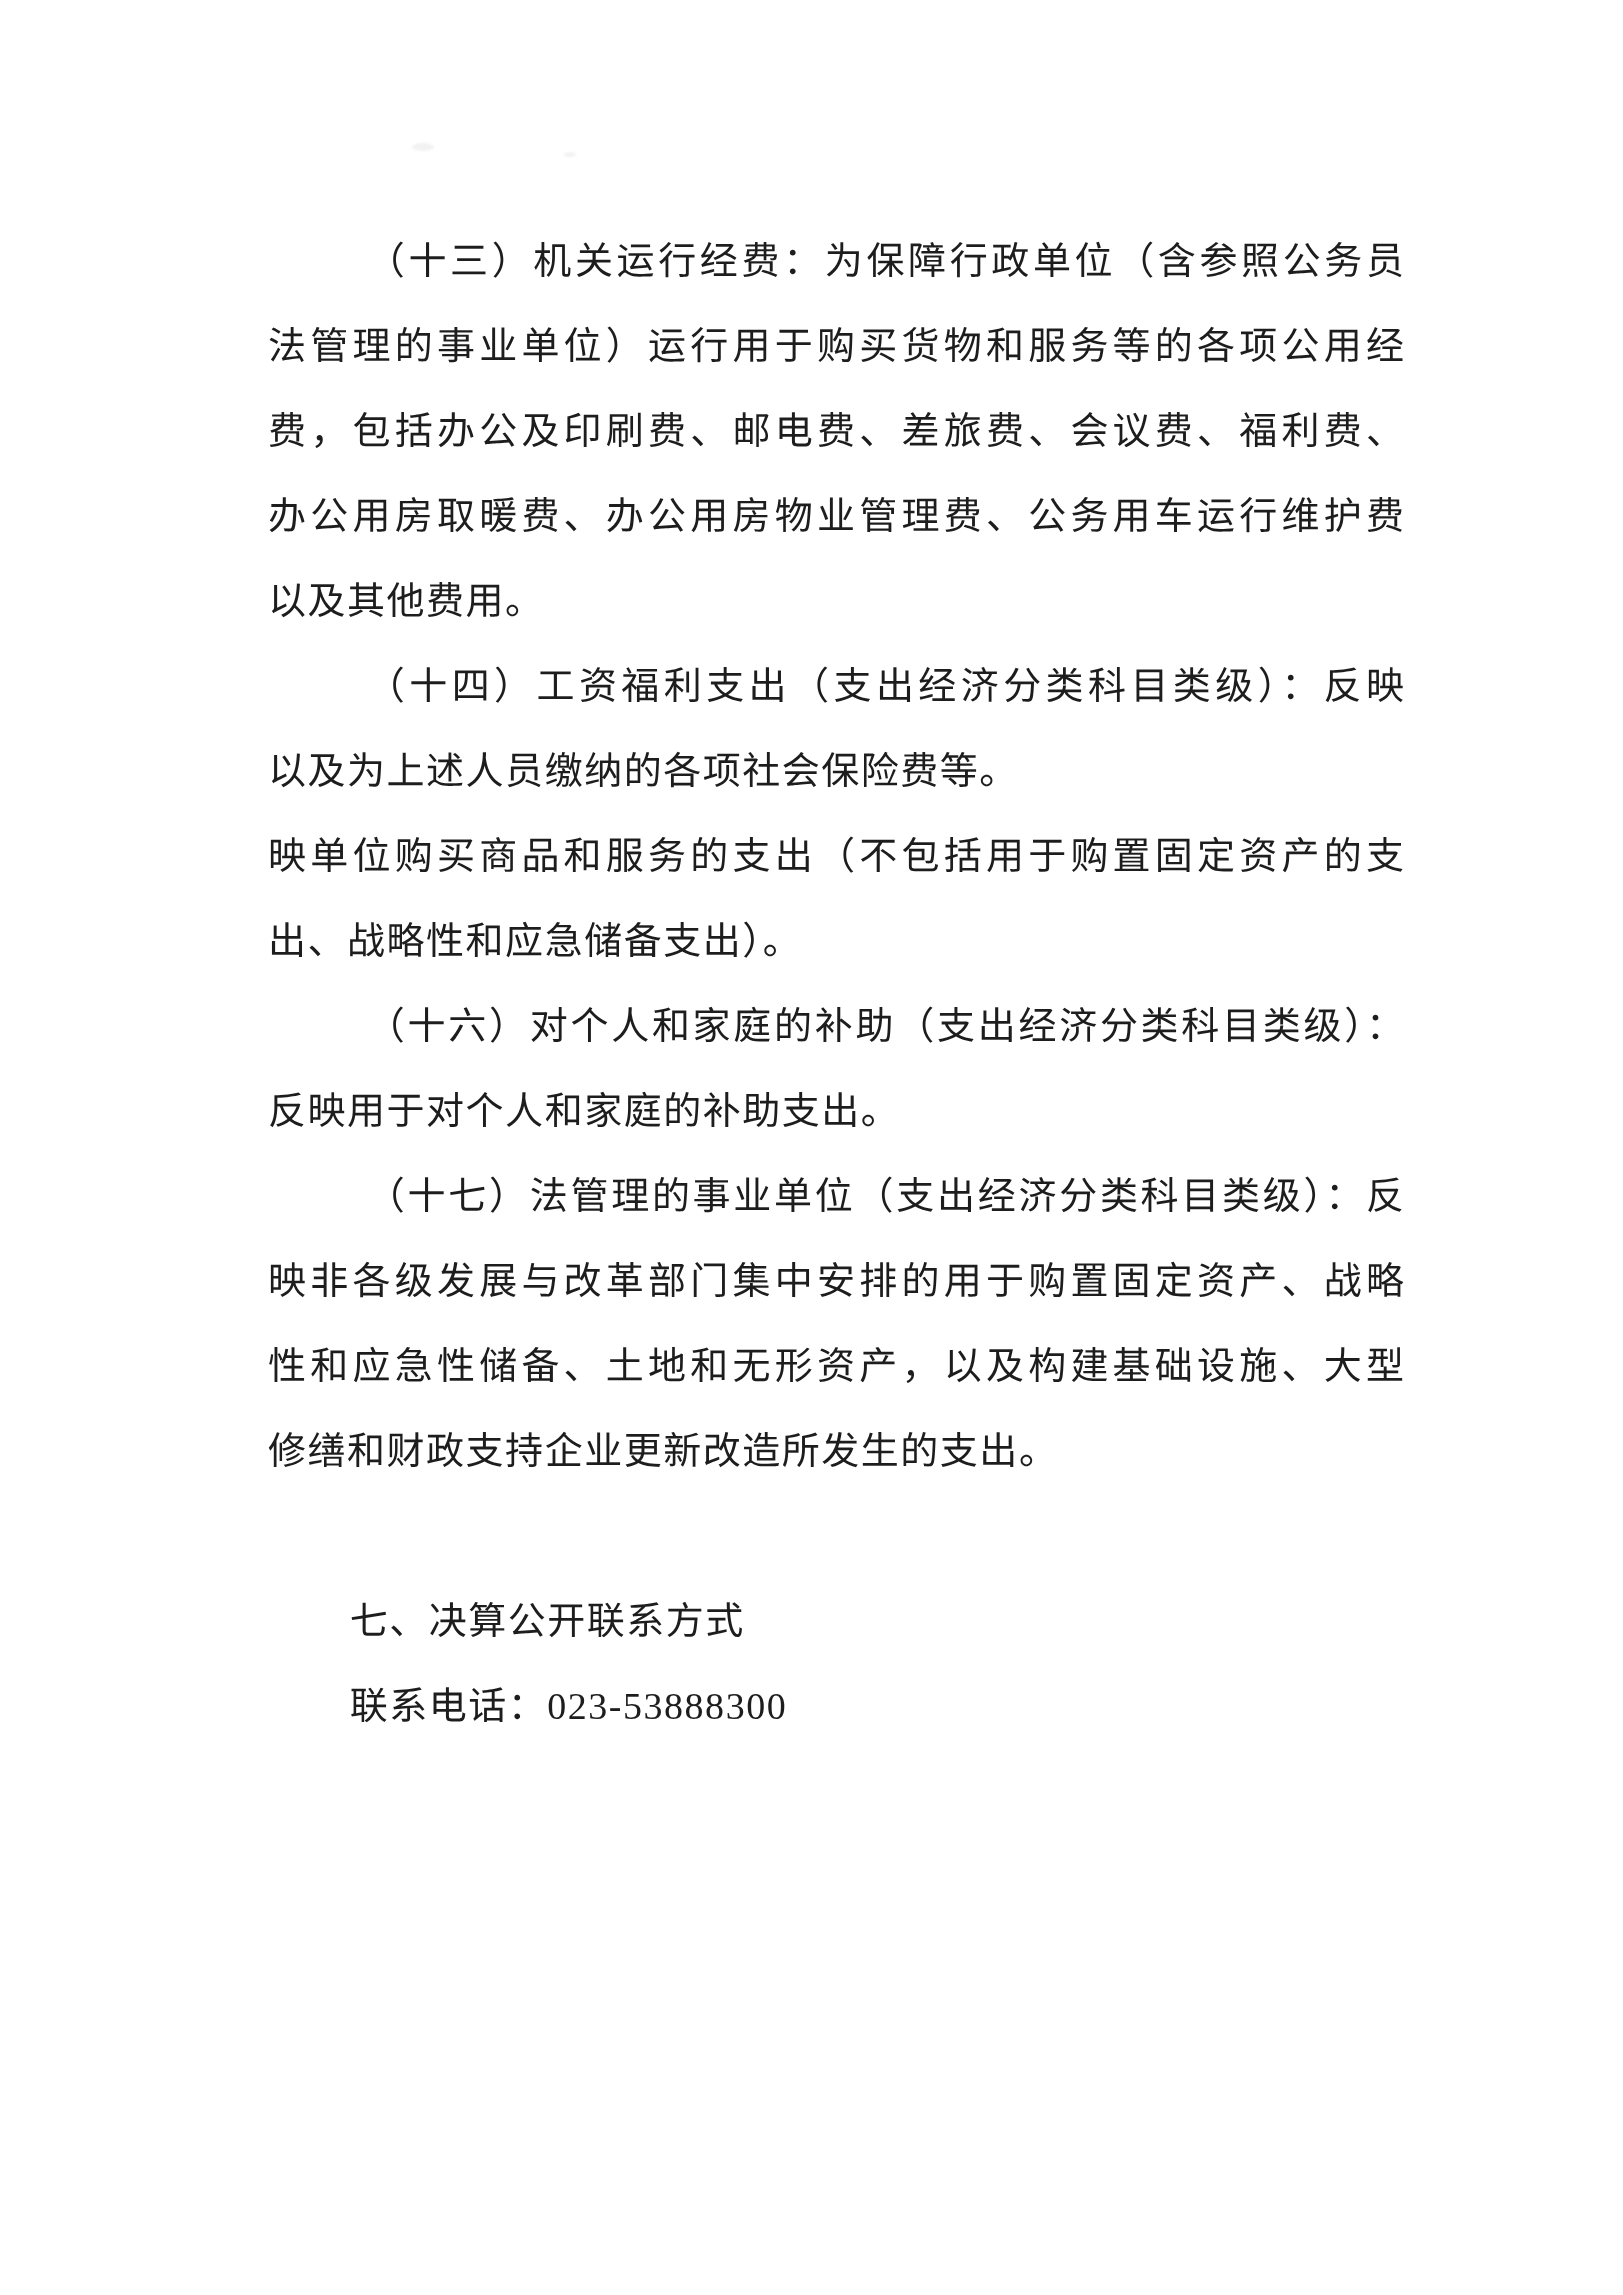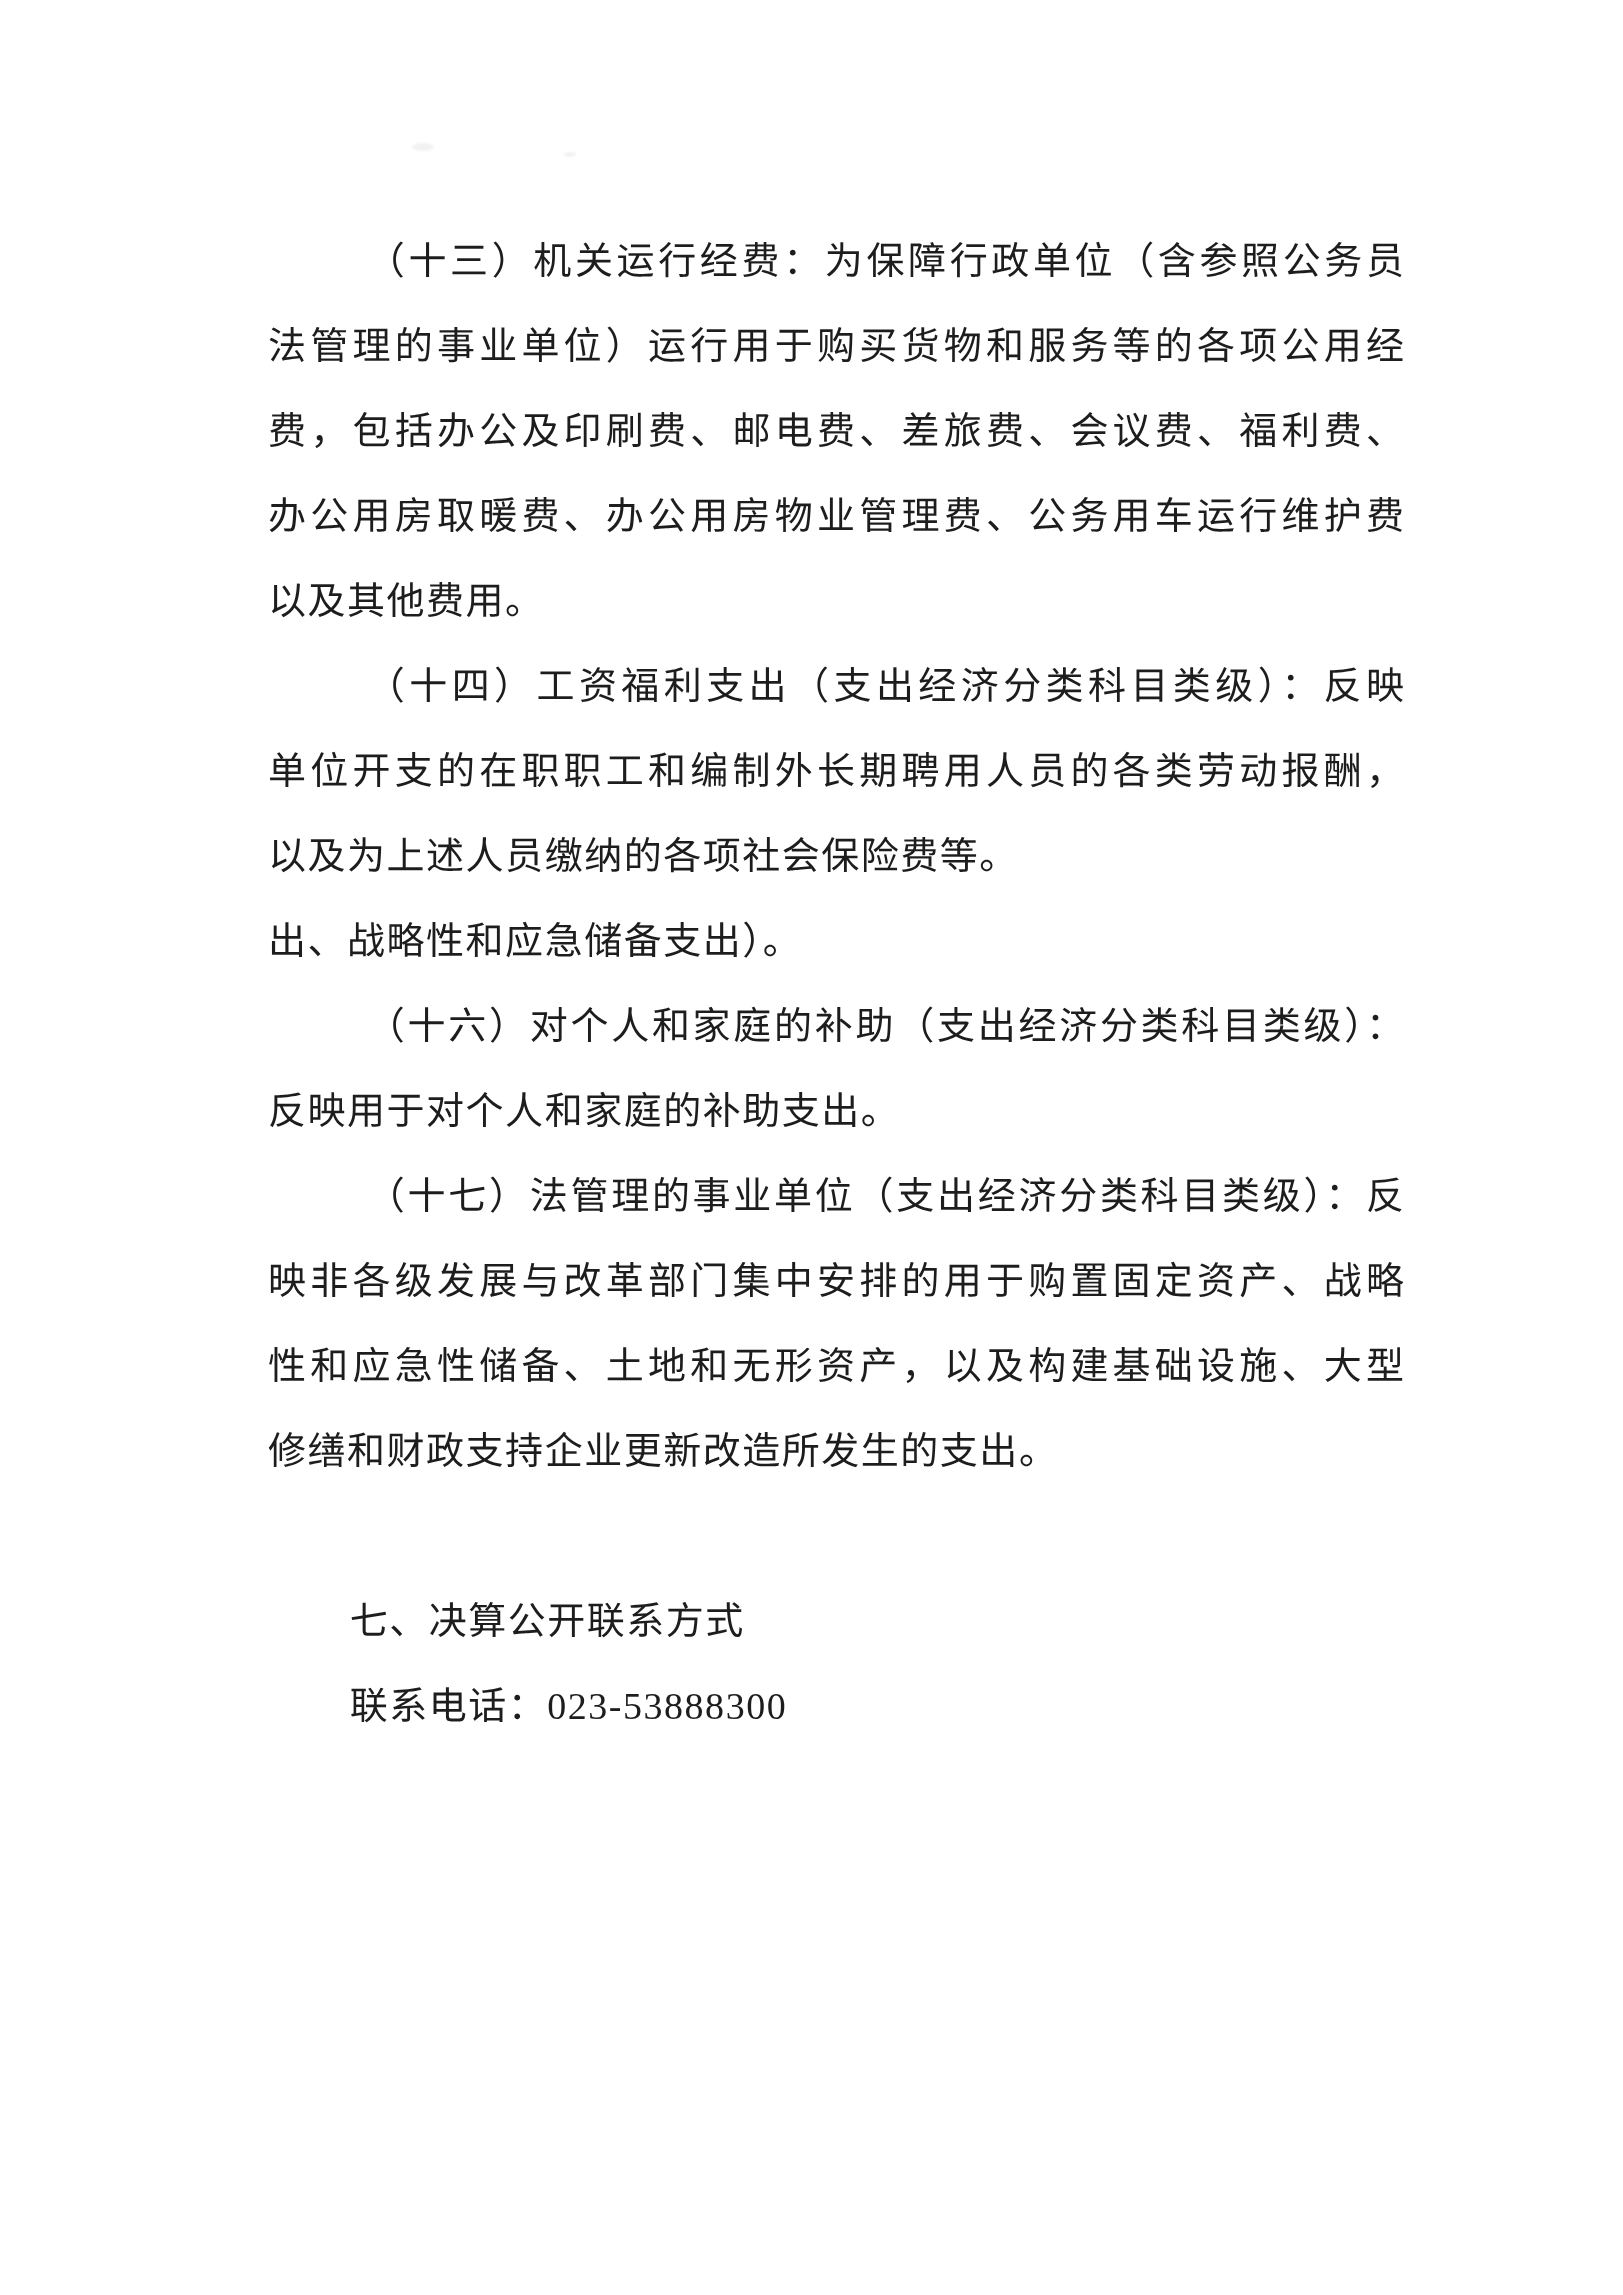--- a/index.html
+++ b/index.html
@@ -72,23 +72,23 @@
   <div class="speck speck-d"></div>
 
   <div class="text-block">
     <div class="line first just">（十三）机关运行经费：为保障行政单位（含参照公务员</div>
     <div class="line just">法管理的事业单位）运行用于购买货物和服务等的各项公用经</div>
     <div class="line just">费，包括办公及印刷费、邮电费、差旅费、会议费、福利费、</div>
     <div class="line just">办公用房取暖费、办公用房物业管理费、公务用车运行维护费</div>
     <div class="line left">以及其他费用。</div>
 
     <div class="line first just">（十四）工资福利支出（支出经济分类科目类级）：反映</div>
-    <div class="line just">单位开支的在职职工和编制外长期聘用人员的各类劳动报酬，</div>
     <div class="line left">以及为上述人员缴纳的各项社会保险费等。</div>
 
+    <div class="line just">映单位购买商品和服务的支出（不包括用于购置固定资产的支</div>
     <div class="line left">出、战略性和应急储备支出）。</div>
 
     <div class="line first just">（十六）对个人和家庭的补助（支出经济分类科目类级）：</div>
     <div class="line left">反映用于对个人和家庭的补助支出。</div>
 
     <div class="line first just">（十七）法管理的事业单位（支出经济分类科目类级）：反</div>
     <div class="line just">映非各级发展与改革部门集中安排的用于购置固定资产、战略</div>
     <div class="line just">性和应急性储备、土地和无形资产，以及构建基础设施、大型</div>
     <div class="line left">修缮和财政支持企业更新改造所发生的支出。</div>
 

